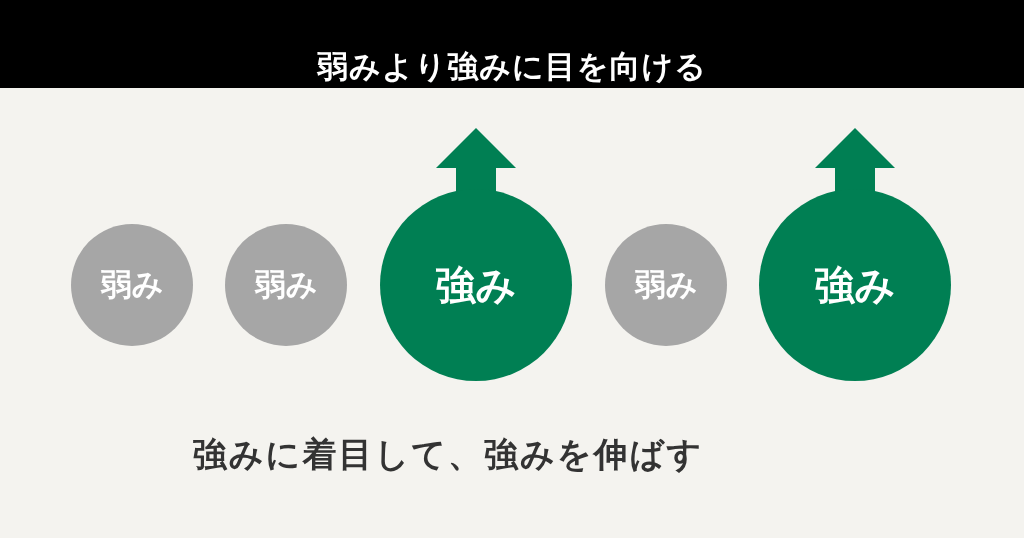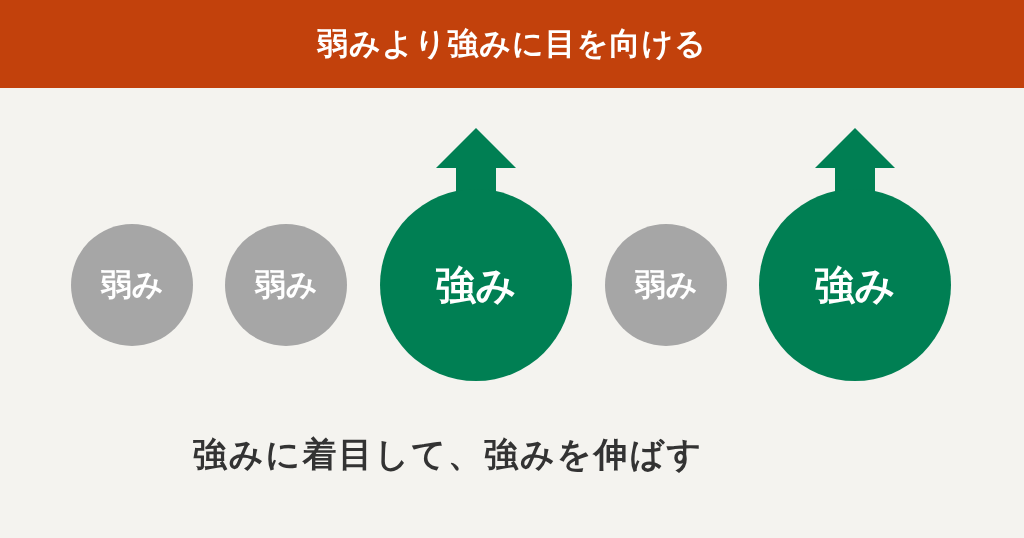--- a/index.html
+++ b/index.html
@@ -4,22 +4,22 @@
 <style>
   html, body { margin:0; padding:0; }
   body {
     width:1024px; height:538px; overflow:hidden;
     background:#f4f3ef;
     font-family:"DejaVu Sans", "Liberation Sans", sans-serif;
     position:relative;
   }
   .header {
     position:absolute; left:0; top:0; width:1024px; height:88px;
-    background:#c2410c;
-    display:flex; align-items:center; justify-content:center;
+    background:#000000;
+    display:flex; align-items:flex-end; justify-content:center;
   }
   .header-title {
     color:#ffffff; font-size:31px; font-weight:bold; letter-spacing:1px;
   }
   .diagram { position:absolute; left:0; top:0; width:1024px; height:538px; }
   .circle-label {
     position:absolute; display:flex; align-items:center; justify-content:center;
     color:#ffffff; font-weight:bold; pointer-events:none;font-family:Liberation Serif, serif;
   }
   .caption {

